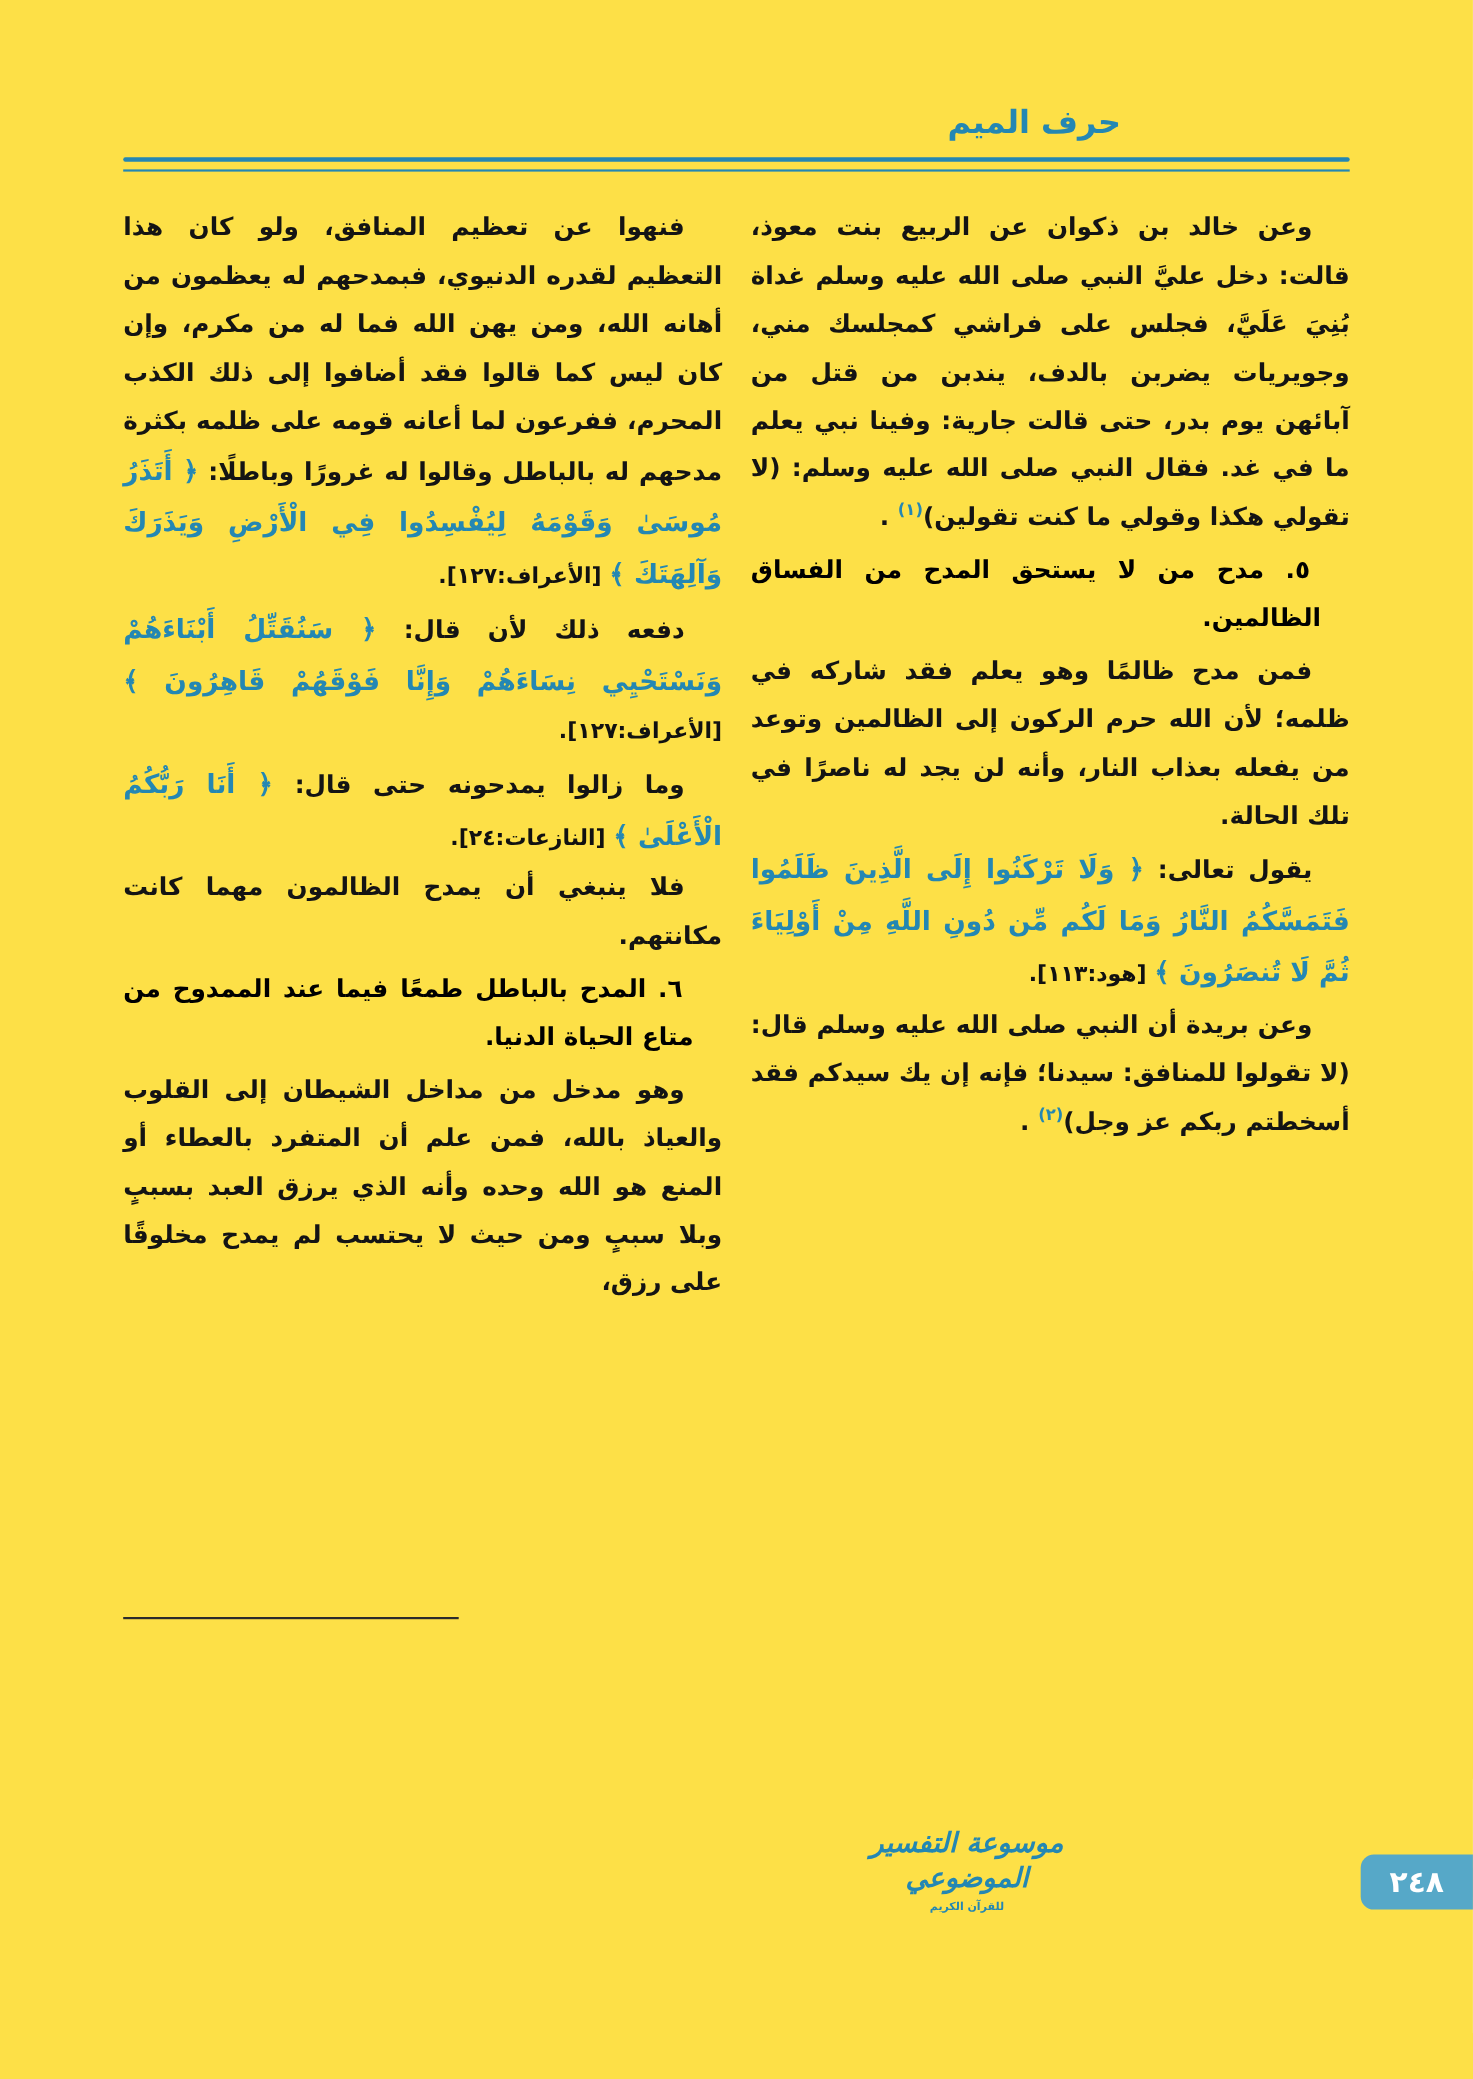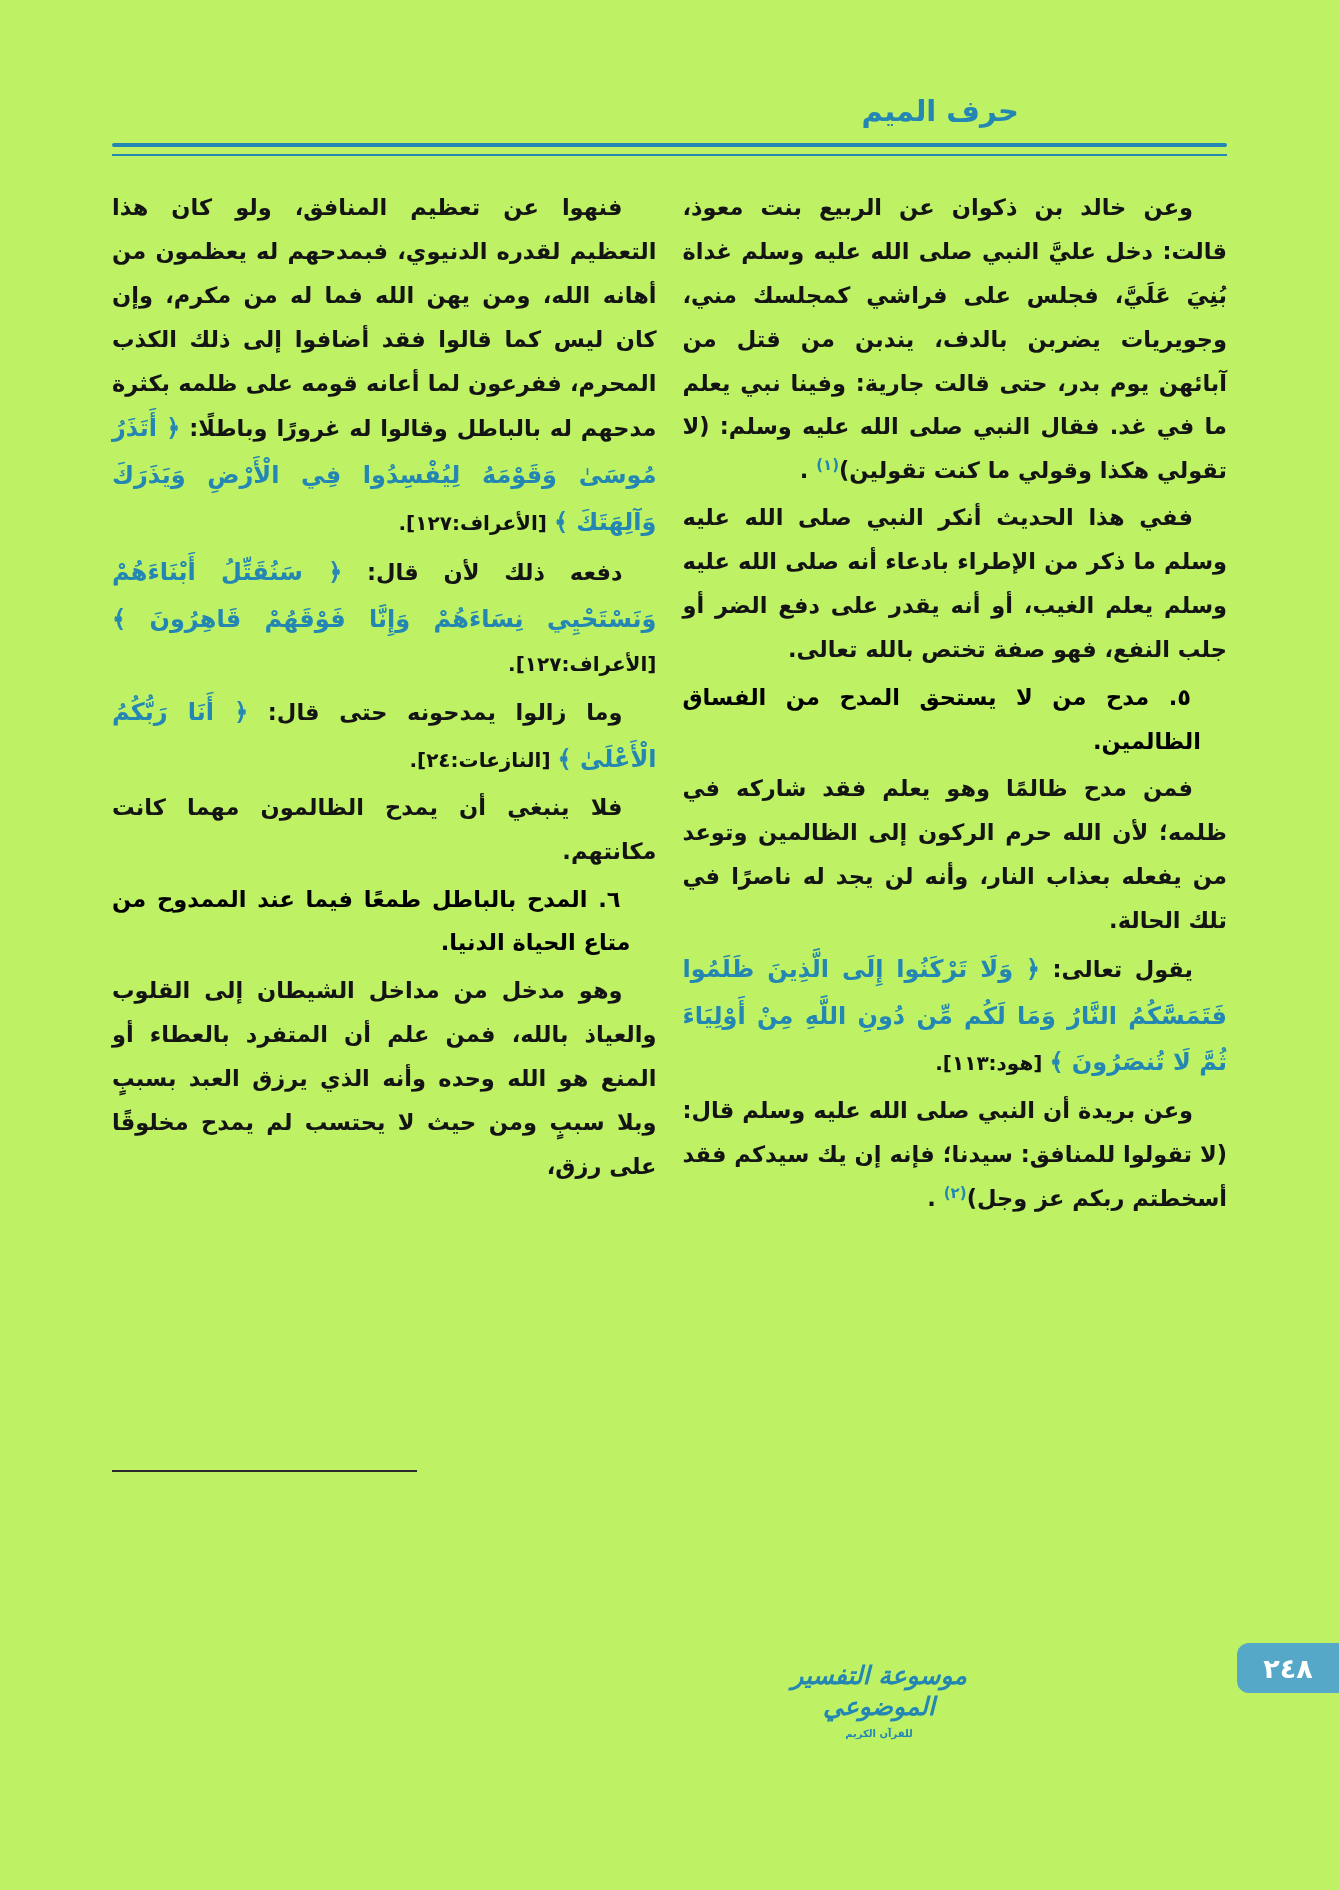--- a/index.html
+++ b/index.html
@@ -8,21 +8,21 @@
     --body-text:#141414;
   }
   *{box-sizing:border-box;}
   html,body{margin:0;padding:0;}
   body{
     width:1339px;height:1890px;position:relative;overflow:hidden;
     background:#ffffff;
     font-family:"DejaVu Sans",sans-serif;
     direction:rtl;
   }
-  .page{position:absolute;inset:0;background:#bef264;}
+  .page{position:absolute;inset:0;background:#fde047;}
 
   
   .chapter-title{
     position:absolute;top:94px;right:320px;
     color:var(--accent);font-size:29px;font-weight:bold;
   }
   .header-rule-a{position:absolute;top:143px;right:112px;left:112px;height:4px;background:var(--accent);border-radius:2px;}
   .header-rule-b{position:absolute;top:154px;right:112px;left:112px;height:2px;background:var(--accent);}
 
   
@@ -52,41 +52,40 @@
   .fnum{color:var(--accent);}
 
   
   .logo{
     position:absolute;top:1660px;right:350px;width:220px;
     text-align:center;color:var(--accent);
   }
   .logo-main{font-size:25px;font-weight:bold;line-height:1.25;font-style:italic;}
   .logo-sub{font-size:10px;font-weight:bold;margin-top:5px;letter-spacing:1px;}
   .page-num-box{
-    position:absolute;top:1643px;right:0;width:102px;height:50px;
+    position:absolute;top:1686px;right:0;width:102px;height:50px;
     background:var(--page-badge);border-radius:12px 0 0 12px;
     display:flex;align-items:center;justify-content:center;
   }
   .page-num-box span{color:#fff;font-size:27px;font-weight:bold;}
 </style>
 </head>
 <body>
 
 <div class="page">
 
   <div class="chapter-title">حرف الميم</div>
   <div class="header-rule-a"></div>
   <div class="header-rule-b"></div>
 
   <div class="columns">
 
     <section class="col">
       <div class="col-body">
           <p><span>وعن خالد بن ذكوان عن الربيع بنت معوذ، قالت: دخل عليَّ النبي صلى الله عليه وسلم غداة بُنِيَ عَلَيَّ، فجلس على فراشي كمجلسك مني، وجويريات يضربن بالدف، يندبن من قتل من آبائهن يوم بدر، حتى قالت جارية: وفينا نبي يعلم ما في غد. فقال النبي صلى الله عليه وسلم: (لا تقولي هكذا وقولي ما كنت تقولين)</span><span class="fnmark">(١)</span><span> .</span></p>
-          <p><span>ففي هذا الحديث أنكر النبي صلى الله عليه وسلم ما ذكر من الإطراء بادعاء أنه صلى الله عليه وسلم يعلم الغيب، أو أنه يقدر على دفع الضر أو جلب النفع، فهو صفة تختص بالله تعالى.</span></p>
           <p class="heading"><span>٥. مدح من لا يستحق المدح من الفساق الظالمين.</span></p>
           <p><span>فمن مدح ظالمًا وهو يعلم فقد شاركه في ظلمه؛ لأن الله حرم الركون إلى الظالمين وتوعد من يفعله بعذاب النار، وأنه لن يجد له ناصرًا في تلك الحالة.</span></p>
           <p><span>يقول تعالى: </span><span class="quran">﴿ وَلَا تَرْكَنُوا إِلَى الَّذِينَ ظَلَمُوا فَتَمَسَّكُمُ النَّارُ وَمَا لَكُم مِّن دُونِ اللَّهِ مِنْ أَوْلِيَاءَ ثُمَّ لَا تُنصَرُونَ ﴾</span><span class="ref"> [هود:١١٣].</span></p>
           <p><span>وعن بريدة أن النبي صلى الله عليه وسلم قال: (لا تقولوا للمنافق: سيدنا؛ فإنه إن يك سيدكم فقد أسخطتم ربكم عز وجل)</span><span class="fnmark">(٢)</span><span> .</span></p>
         </div>
     </section>
 
     <section class="col">
       <div class="col-body">
           <p><span>فنهوا عن تعظيم المنافق، ولو كان هذا التعظيم لقدره الدنيوي، فبمدحهم له يعظمون من أهانه الله، ومن يهن الله فما له من مكرم، وإن كان ليس كما قالوا فقد أضافوا إلى ذلك الكذب المحرم، ففرعون لما أعانه قومه على ظلمه بكثرة مدحهم له بالباطل وقالوا له غرورًا وباطلًا: </span><span class="quran">﴿ أَتَذَرُ مُوسَىٰ وَقَوْمَهُ لِيُفْسِدُوا فِي الْأَرْضِ وَيَذَرَكَ وَآلِهَتَكَ ﴾</span><span class="ref"> [الأعراف:١٢٧].</span></p>

